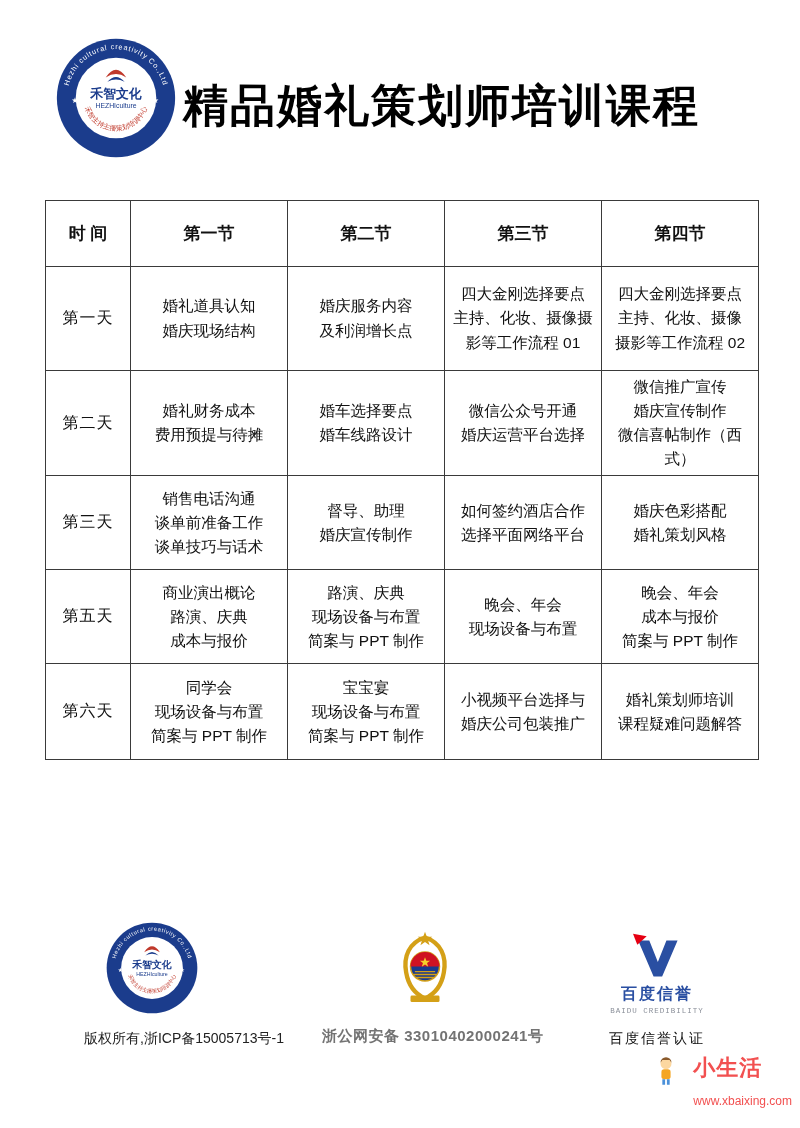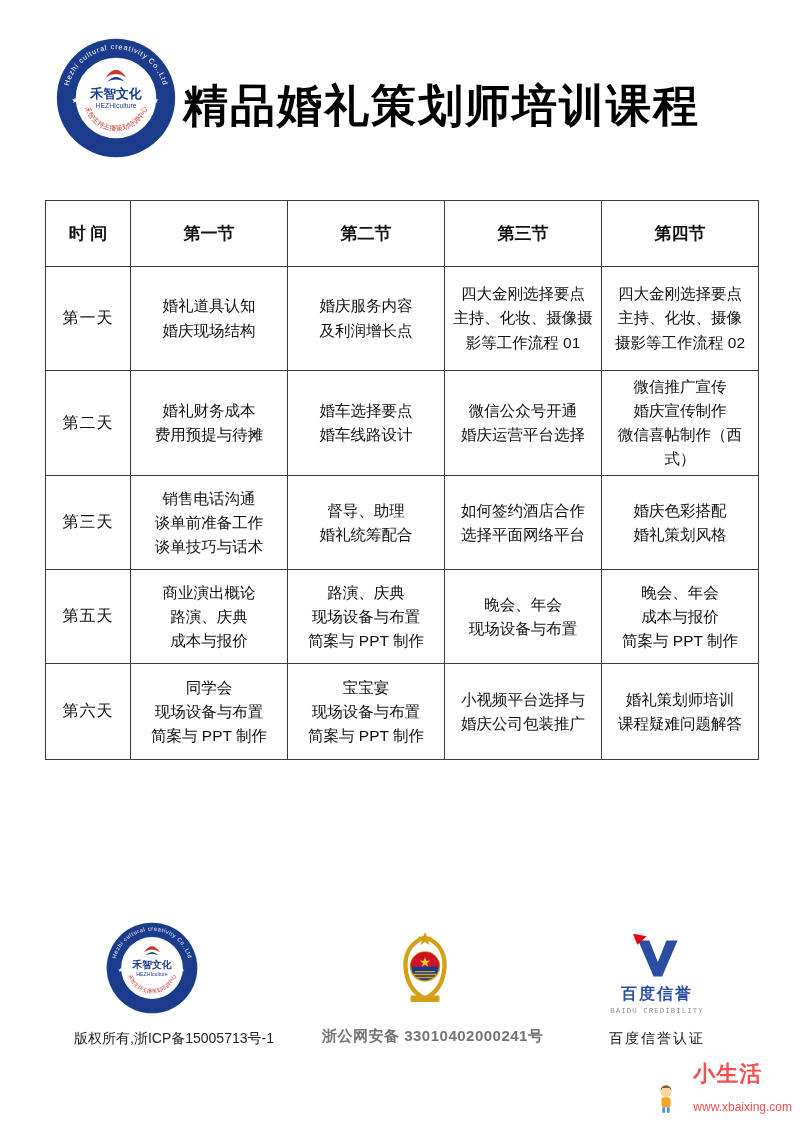--- a/index.html
+++ b/index.html
@@ -29,27 +29,27 @@
   .course-table tbody tr:nth-child(5){ height:96px; }
   .course-table tbody tr:nth-child(6){ height:97px; }
 
   
   .footer-logo   { position:absolute; left:106px; top:922px; }
   .police-badge  { position:absolute; left:396px; top:928px; }
   .baidu-block   { position:absolute; left:590px; top:932px; width:134px;
                    display:flex; flex-direction:column; align-items:center; }
   .baidu-title   { margin-top:4px; color:#2a4fa2; font-size:16px; font-weight:700; letter-spacing:2px; }
   .baidu-sub     { color:#8a8f99; font-size:7.5px; letter-spacing:1px; margin-top:2px;font-family:Liberation Mono, monospace; }
-  .copyright     { position:absolute; left:74px;  top:1030px; font-size:14px; color:#222; }
+  .copyright     { position:absolute; left:84px;  top:1030px; font-size:14px; color:#222; }
   .police-record { position:absolute; left:322px; top:1027px; font-size:15px; font-weight:700; color:#737373; letter-spacing:0.5px;text-align:right; }
   .baidu-cert    { position:absolute; left:590px; top:1030px; width:134px; text-align:center;
                    font-size:14px; color:#111; letter-spacing:2px; }
 
   
-  .watermark { position:absolute; right:8px; bottom:14px; display:flex; align-items:flex-end; gap:16px; }
+  .watermark { position:absolute; right:8px; bottom:20px; display:flex; align-items:flex-start; gap:16px; }
   .wm-texts  { display:flex; flex-direction:column; align-items:flex-start; }
   .wm-name   { color:#f25050; font-size:22px; font-weight:700; line-height:1.1; letter-spacing:1px; }
   .wm-url    { color:#f25050; font-size:12px; line-height:1.2;margin-top:13px; }
 </style>
 </head>
 <body>
 
 <div class="page">
 
   <div class="header-logo">
@@ -119,21 +119,21 @@
         <td class="cell">微信推广宣传
 婚庆宣传制作
 微信喜帖制作（西式）</td>
       </tr>
       <tr>
         <td class="day">第三天</td>
         <td class="cell">销售电话沟通
 谈单前准备工作
 谈单技巧与话术</td>
         <td class="cell">督导、助理
-婚礼统筹配合</td>
+婚庆宣传制作</td>
         <td class="cell">如何签约酒店合作
 选择平面网络平台</td>
         <td class="cell">婚庆色彩搭配
 婚礼策划风格</td>
       </tr>
       <tr>
         <td class="day">第五天</td>
         <td class="cell">商业演出概论
 路演、庆典
 成本与报价</td>

